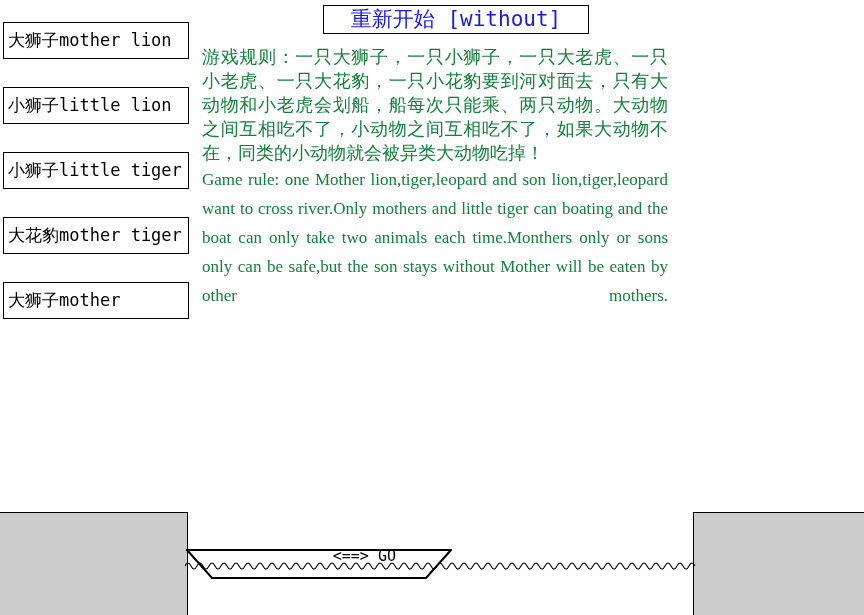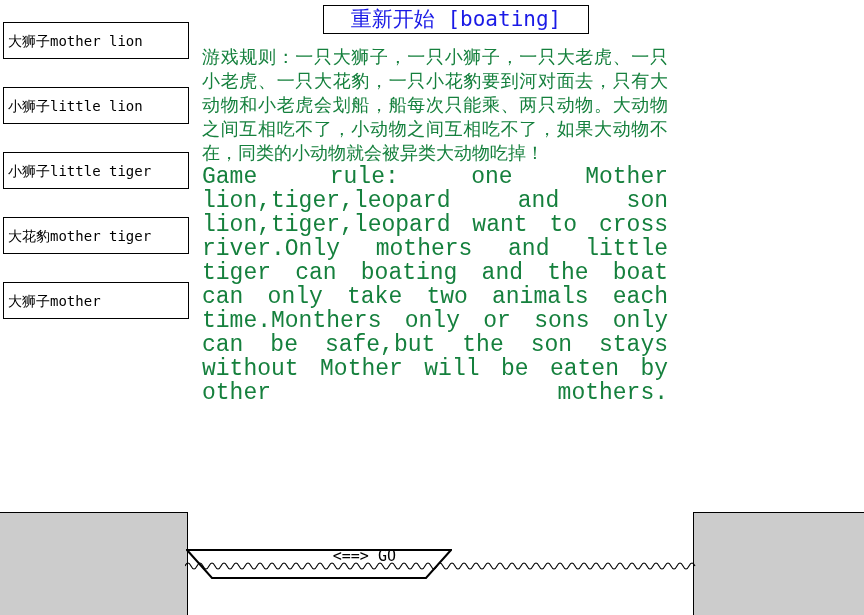--- a/index.html
+++ b/index.html
@@ -26,21 +26,21 @@
     box-sizing: border-box;
     width: 186px;
     height: 37px;
     border: 1px solid #000000;
     background: #ffffff;
     margin-bottom: 28px;
     padding: 0 4px;
     display: flex;
     align-items: center;
     font-family: "DejaVu Sans Mono", "Liberation Mono", monospace;
-    font-size: 14px;
+    font-size: 17px;
     line-height: 1;
     color: #000000;
     white-space: nowrap;
     letter-spacing: 0px;
     cursor: pointer;
     user-select: none;
   }
   .animal-btn .lbl {
     display: inline-block;
   }
@@ -78,23 +78,23 @@
   .rule-cn {
     font-family: "DejaVu Sans", "Liberation Sans", sans-serif;
     font-size: 18px;
     line-height: 24px;
     text-align: justify;
     text-justify: inter-character;
     white-space: normal;
     margin: 0;
   }
   .rule-en {
-    font-family: Liberation Mono, monospace;
-    font-size: 23px;
-    line-height: 24px;
+    font-family: Liberation Serif, serif;
+    font-size: 17px;
+    line-height: 29px;
     text-align: justify;
     margin: 0;
     word-spacing: 0px;
   }
   .rule-en::after {
     content: "";
     display: inline-block;
     width: 100%;
   }
 
@@ -176,21 +176,21 @@
   </div>
   <div class="animal-btn">
     <span class="lbl">大花豹mother tiger</span>
   </div>
   <div class="animal-btn">
     <span class="lbl">大狮子mother</span>
   </div>
 </div>
 
 <div id="restart-button">
-  <span>重新开始 [boating]</span>
+  <span>重新开始 [without]</span>
 </div>
 
 <div id="rules">
   <p class="rule-cn">游戏规则：一只大狮子，一只小狮子，一只大老虎、一只小老虎、一只大花豹，一只小花豹要到河对面去，只有大动物和小老虎会划船，船每次只能乘、两只动物。大动物之间互相吃不了，小动物之间互相吃不了，如果大动物不在，同类的小动物就会被异类大动物吃掉！</p>
   <p class="rule-en">Game rule: one Mother lion,tiger,leopard and son lion,tiger,leopard want to cross river.Only mothers and little tiger can boating and the boat can only take two animals each time.Monthers only or sons only can be safe,but the son stays without Mother will be eaten by other mothers.</p>
 </div>
 
 <div id="scene">
 
   <div id="river-water"></div>

